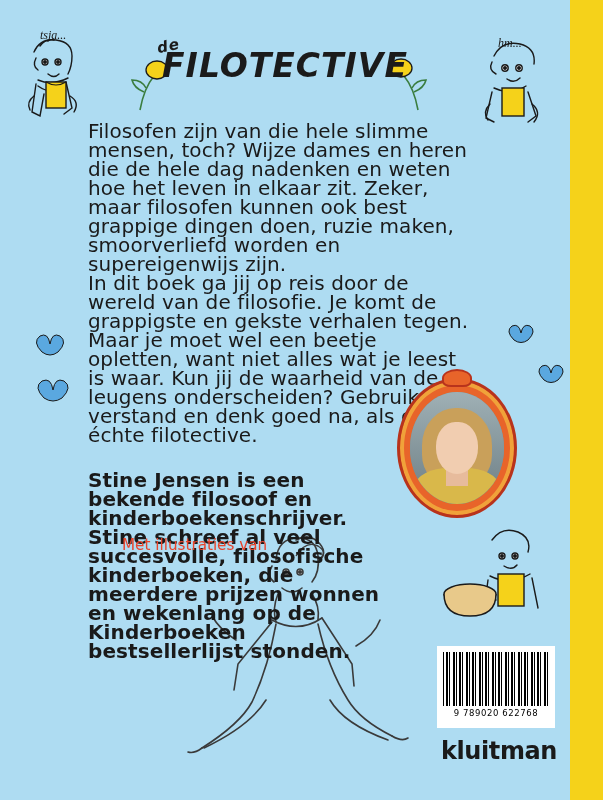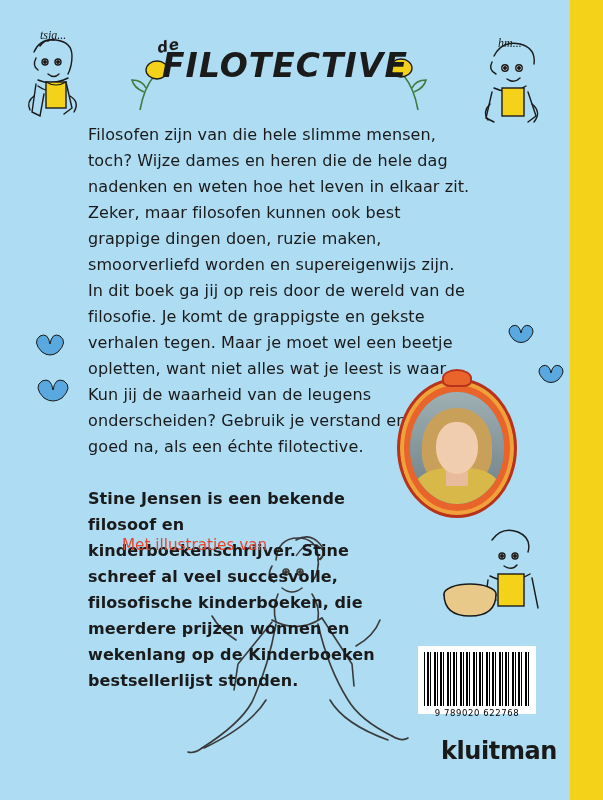--- a/index.html
+++ b/index.html
@@ -58,22 +58,22 @@
   
   .body-col {
     position: absolute;
     left: 88px;
     top: 122px;
     width: 382px;
     color: #1a1a1a;
   }
   .para {
     font-family: "DejaVu Sans", sans-serif;
-    font-size: 16px;
-    line-height: 26px;
+    font-size: 20px;
+    line-height: 19px;
     margin: 0 0 0 0;
     letter-spacing: 0.1px;
   }
   .para + .para { margin-top: 0; }
   .para.gap { margin-top: 26px; font-weight: bold; }
   .bio {
     width: 300px;
   }
   .credit {
     position: absolute;
@@ -145,24 +145,24 @@
     left: 50%; top: -9px;
     transform: translateX(-50%);
     width: 26px; height: 14px;
     background: #e8642a;
     border: 2px solid #b8331c;
     border-radius: 50% 50% 30% 30%;
   }
   
   .barcode-box {
     position: absolute;
-    left: 418px;
+    left: 437px;
     top: 646px;
     width: 118px;
-    height: 68px;
+    height: 82px;
     background: #ffffff;
     padding: 6px 6px 2px 6px;
     box-sizing: border-box;
   }
   .bars {
     height: 54px;
     width: 106px;
     background-image:
       repeating-linear-gradient(to right,
         #000 0px, #000 1px, #fff 1px, #fff 3px,

